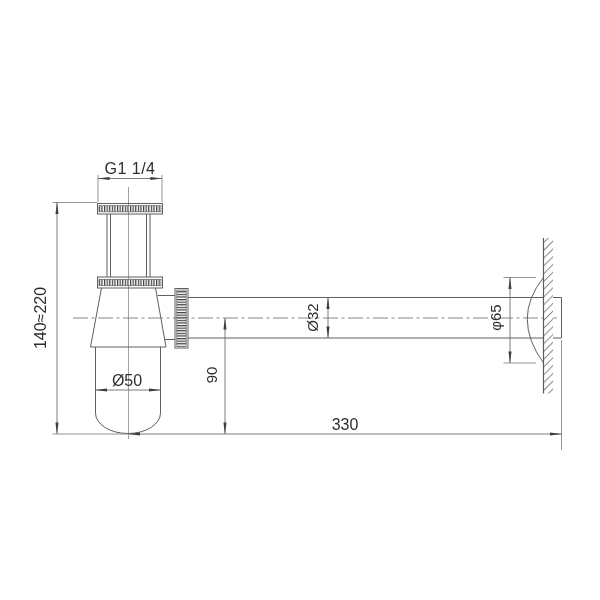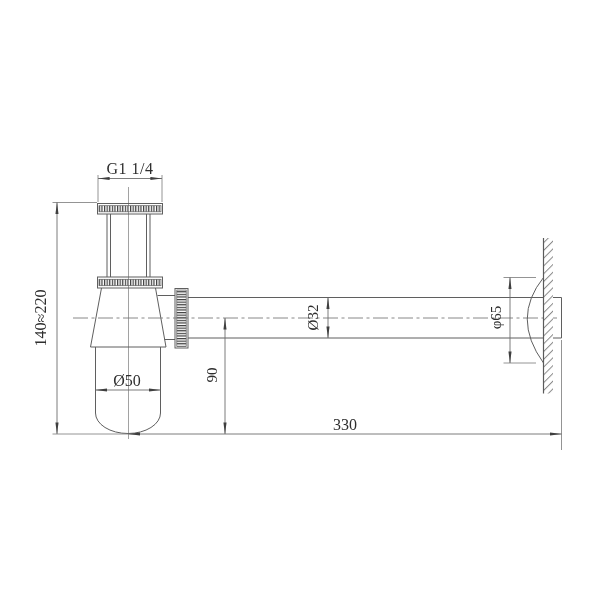--- a/index.html
+++ b/index.html
@@ -1,17 +1,17 @@
 <!DOCTYPE html>
 <html><head>
 <meta charset="utf-8">
 <style>
   html,body{margin:0;padding:0;background:#ffffff;}
   .stage{width:600px;height:600px;background:#ffffff;position:relative;overflow:hidden;
-         font-family:Liberation Serif, serif;}
+         font-family:Liberation Sans, sans-serif;}
   svg{display:block;}
   .obj{stroke:#5f5f5f;stroke-width:1;fill:none;}
   .obj-thick{stroke:#5a5a5a;stroke-width:1.2;fill:none;}
   .dim{stroke:#6e6e6e;stroke-width:0.9;fill:none;}
   .ext{stroke:#787878;stroke-width:0.8;fill:none;}
   .axis{stroke:#8a8a8a;stroke-width:0.8;fill:none;}
   .cline{stroke:#7a7a7a;stroke-width:0.9;fill:none;stroke-dasharray:15 3.5 3 3.5;}
   .band{stroke:#5f5f5f;stroke-width:0.7;}
   text{fill:#2e2e2e;}
   .t16{font-size:16px;}

